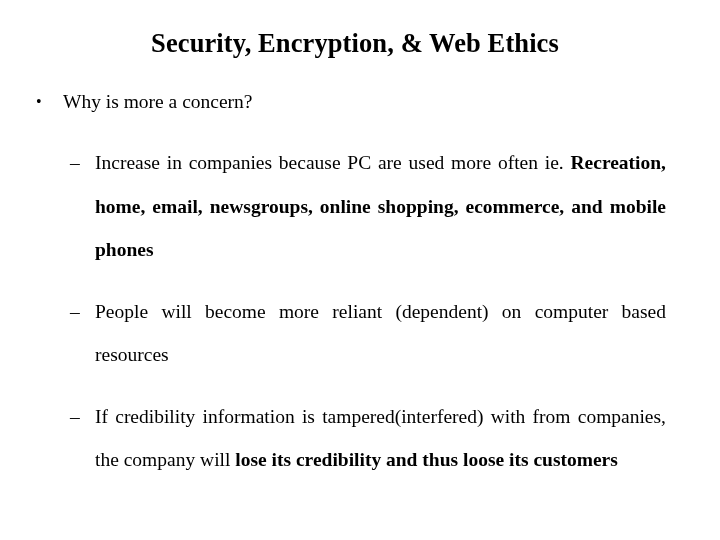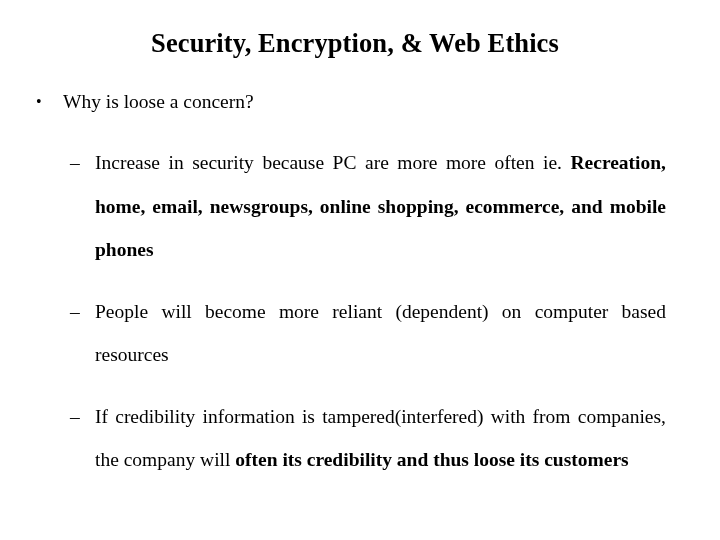--- a/index.html
+++ b/index.html
@@ -88,35 +88,35 @@
 <body>
 
 <div class="slide">
 
   <div class="slide-title">Security, Encryption, &amp; Web Ethics</div>
 
   <div class="body">
 
     <div class="l1">
       <span class="marker">•</span>
-      <span>Why is loose a concern?</span>
+      <span>Why is more a concern?</span>
     </div>
 
     <div class="gap-1"></div>
 
     <div class="l2">
-      <span class="marker">–</span><span>Increase in security because PC are more more often  ie.</span><b> Recreation, home, email, newsgroups, online shopping, ecommerce, and mobile phones</b>
+      <span class="marker">–</span><span>Increase in companies because PC are used more often  ie.</span><b> Recreation, home, email, newsgroups, online shopping, ecommerce, and mobile phones</b>
     </div>
 
     <div class="gap-2"></div>
 
     <div class="l2">
       <span class="marker">–</span><span>People will become more reliant (dependent) on computer based resources</span><b></b>
     </div>
 
     <div class="gap-2"></div>
 
     <div class="l2">
-      <span class="marker">–</span><span>If credibility information is tampered(interfered) with from companies, the company will </span><b>often its credibility and thus loose its customers</b>
+      <span class="marker">–</span><span>If credibility information is tampered(interfered) with from companies, the company will </span><b>lose its credibility and thus loose its customers</b>
     </div>
 
   </div>
 </div>
 
 </body></html>

